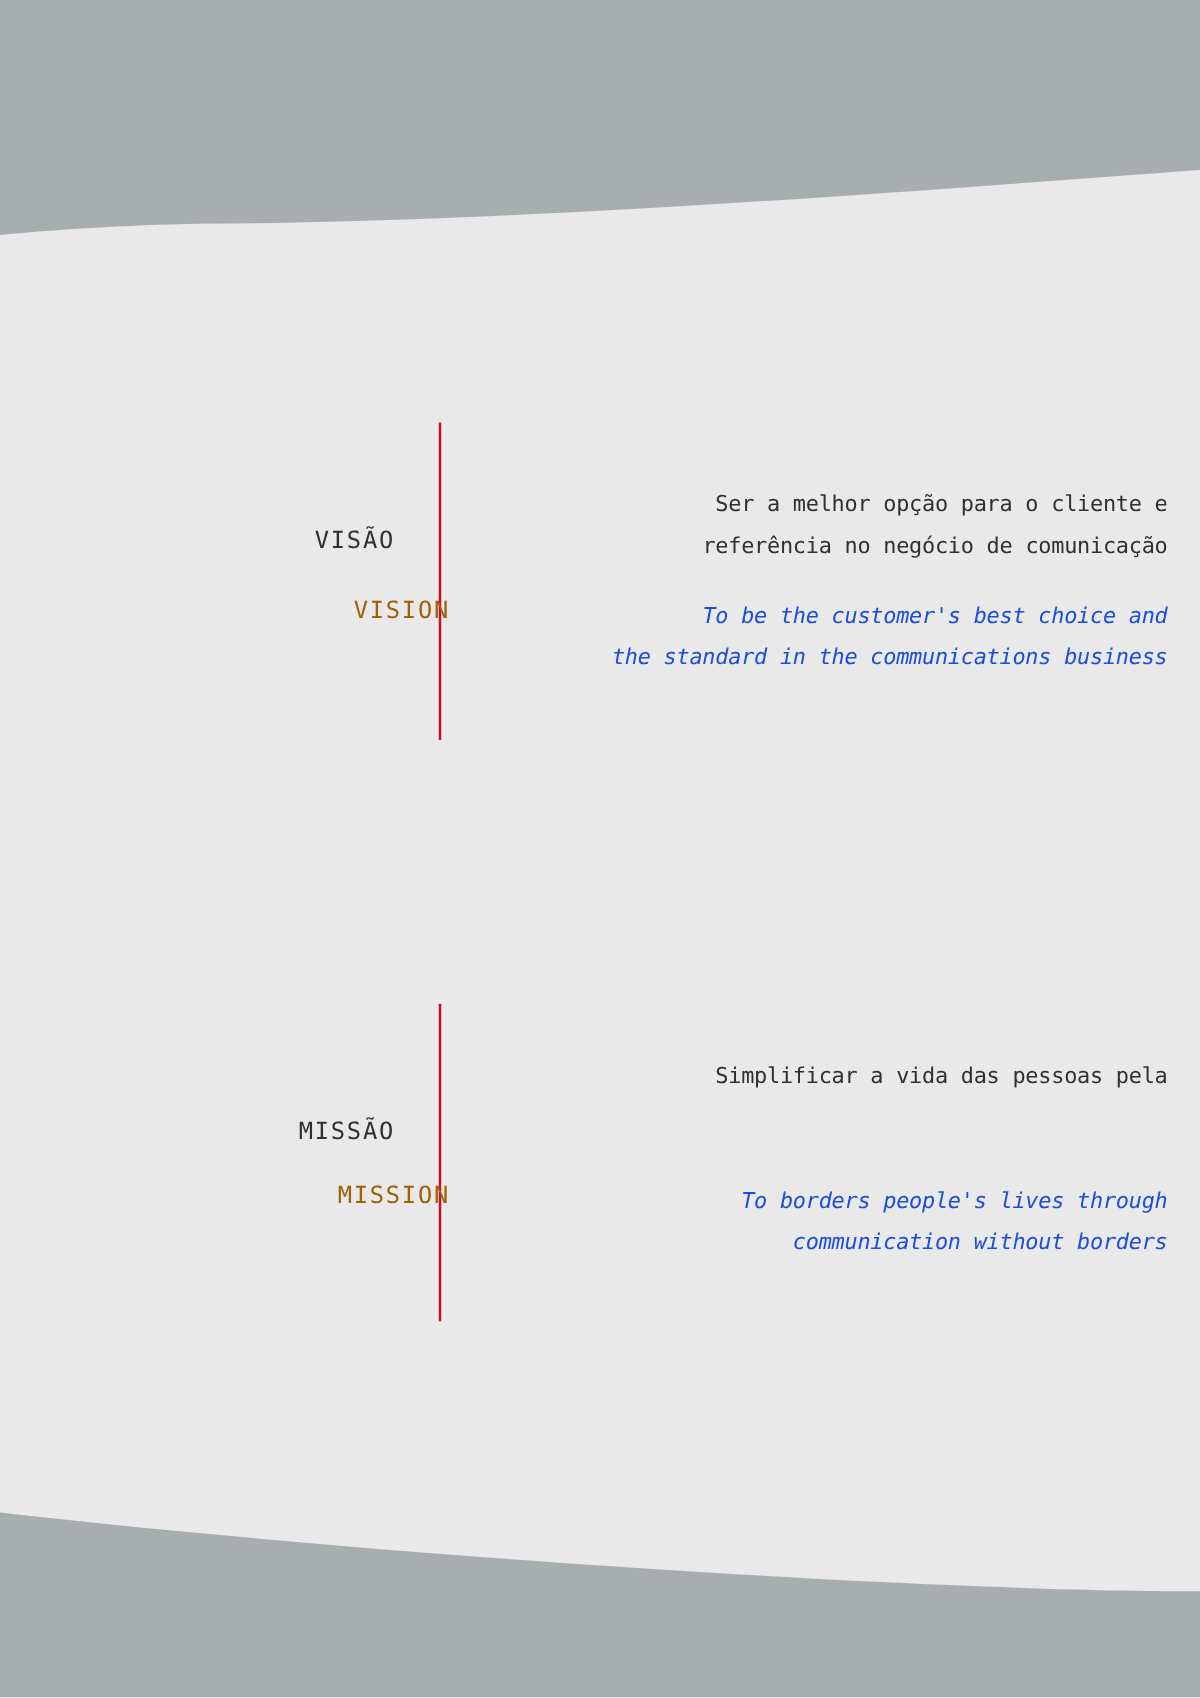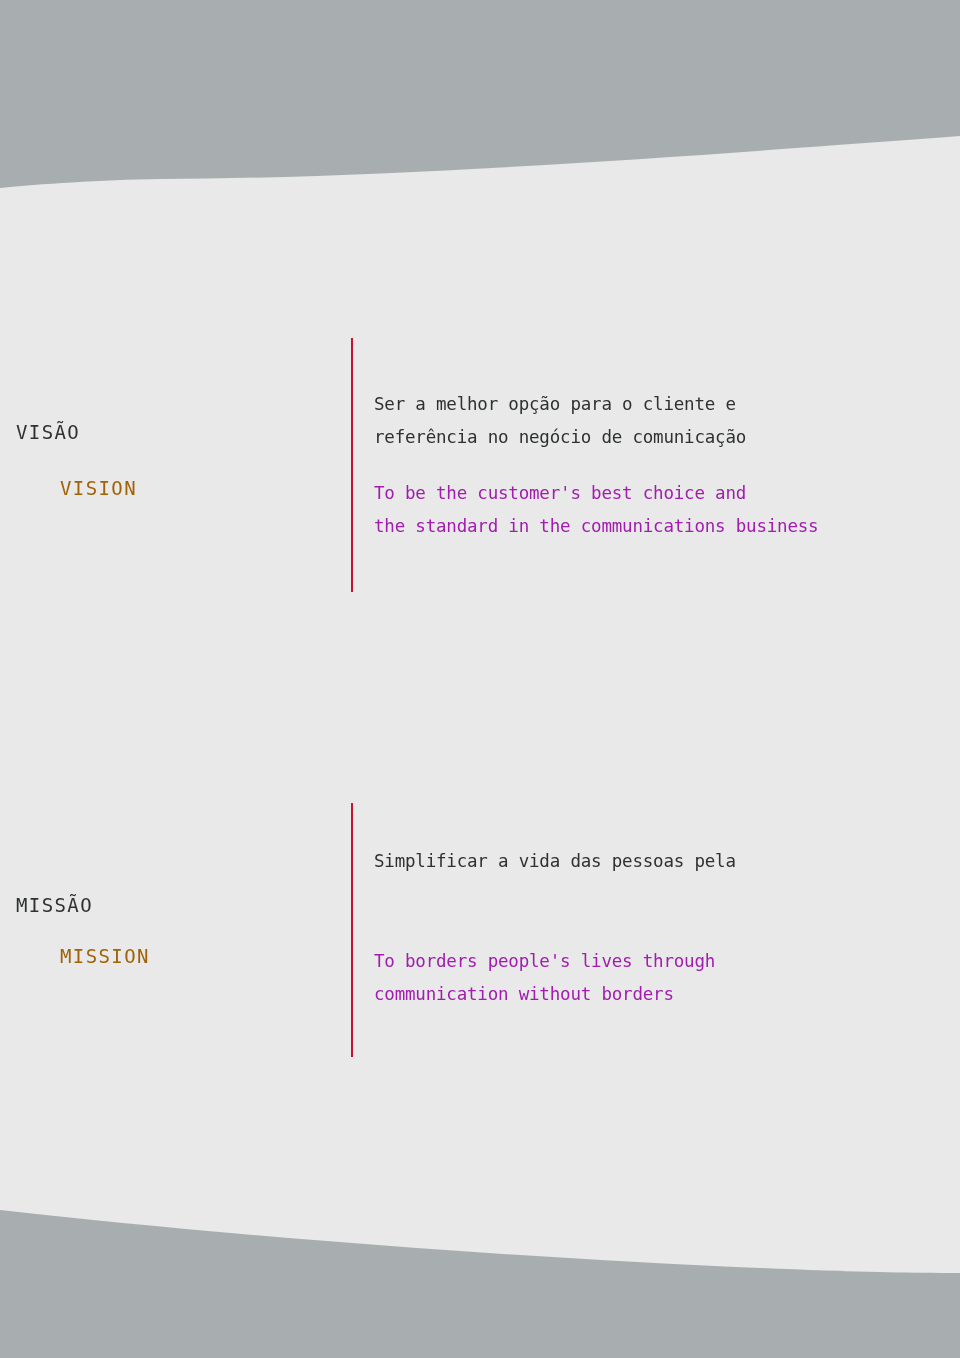--- a/index.html
+++ b/index.html
@@ -63,26 +63,25 @@
   .row {
     position: absolute;
     left: 0;
     width: 960px;
   }
 
   .label {
     position: absolute;
     left: 0;
     width: 316px;
-    text-align: left;
+    text-align: right;
     font-family: "DejaVu Sans Mono", "Liberation Mono", monospace;
     font-size: 19px;
     letter-spacing: 1.4px;
     white-space: nowrap;
-    padding-left: 16px;
   }
   .label-pt {
     color: #2e3032;
     font-style: normal;
     font-weight: 400;
   }
   .label-en {
     color: #a16207;
     font-weight: 400;
     margin-left: 44px;
@@ -95,36 +94,37 @@
     font-family: "DejaVu Sans Mono", "Liberation Mono", monospace;
     font-size: 17.5px;
     line-height: 33px;
     letter-spacing: -0.2px;
   }
   .text-pt {
     color: #2e3032;
     font-style: normal;
   }
   .text-en {
-    color: #a21caf;
+    color: #1d4ed8;
+    font-style: italic;
   }
 
   
   #vision-primary-text  { top: 50px; }
   #vision-primary-label { top: 83px; }
   #vision-secondary-text  { top: 139px; }
   #vision-secondary-label { top: 139px; }
 
   
   #mission-primary-text  { top: 42px; }
   #mission-primary-label { top: 75px; margin-top: 16px; }
   #mission-secondary-text  { top: 142px; }
   #mission-secondary-label { top: 142px; }
 
-  .text-line { display: block; }
+  .text-line { display: block; text-align: right; }
 </style>
 </head>
 <body>
 
 <div id="page">
 
   <svg id="band-top" class="band-svg" viewBox="0 0 960 210" preserveAspectRatio="none">
     <path d="M0,0 L960,0 L960,136 C740,152 420,178 160,179 C100,180 40,184 0,188 Z" fill="#a8aeb0"></path>
   </svg>
 

